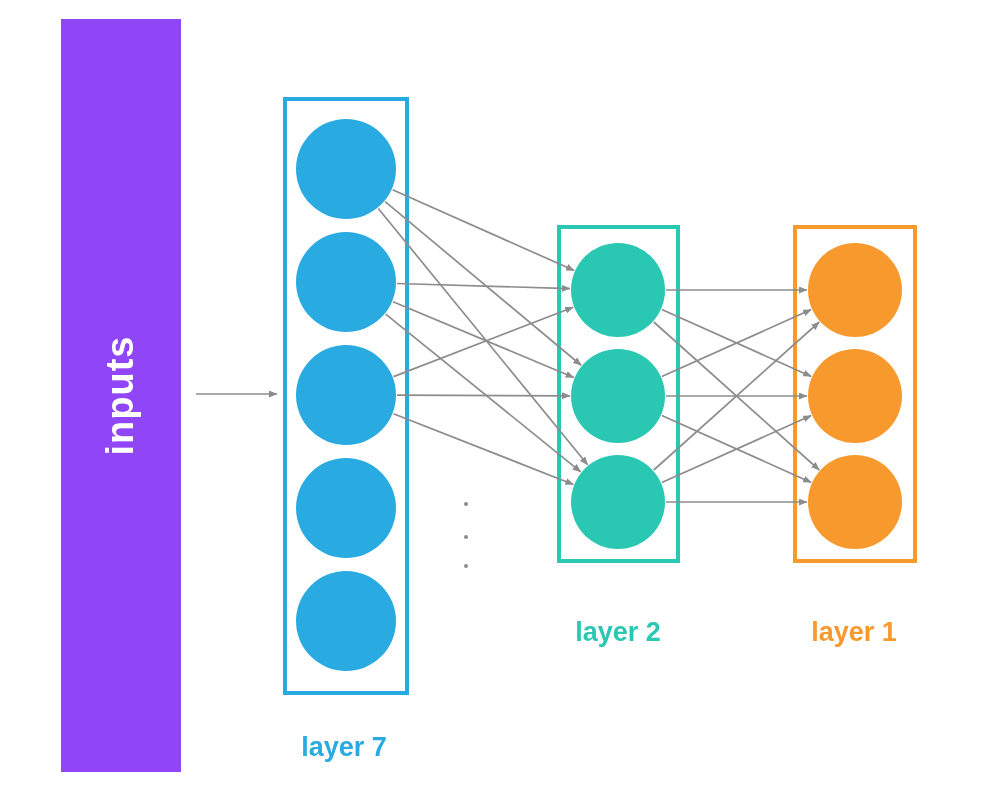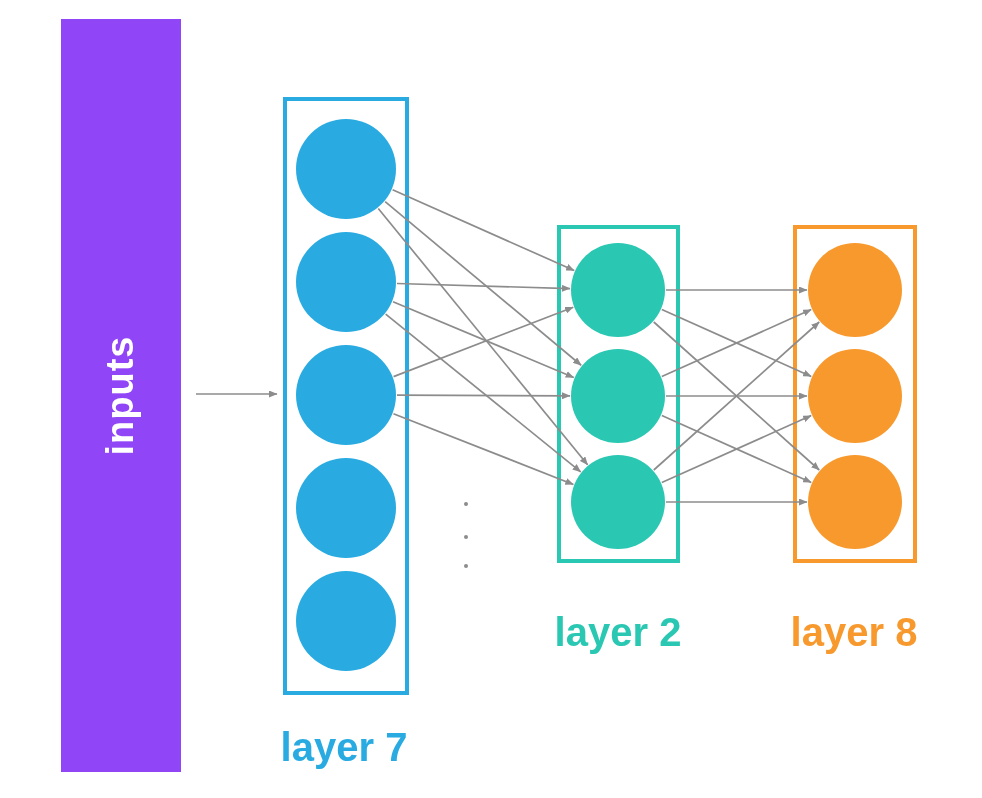--- a/index.html
+++ b/index.html
@@ -35,21 +35,21 @@
     background: transparent;
   }
   .node {
     position: absolute;
     border-radius: 50%;
   }
   .layer-label {
     position: absolute;
     transform: translate(-50%, -50%);
     font-weight: bold;
-    font-size: 40px;
+    font-size: 27px;
     white-space: nowrap;
   }
   #connections {
     position: absolute;
     left: 0;
     top: 0;
     pointer-events: none;
   }
 </style>
 </head>
@@ -100,15 +100,15 @@
       <line x1="653.7755307421609" y1="469.99825942051433" x2="819.2244692578391" y2="322.00174057948567" stroke="#8C8C8C" stroke-width="1.7" marker-end="url(#arrowhead)"></line>
       <line x1="661.8170895202508" y1="482.4024831681579" x2="811.1829104797492" y2="415.5975168318421" stroke="#8C8C8C" stroke-width="1.7" marker-end="url(#arrowhead)"></line>
       <line x1="666" y1="502" x2="807" y2="502" stroke="#8C8C8C" stroke-width="1.7" marker-end="url(#arrowhead)"></line>
       <circle cx="466" cy="504" r="2" fill="#8C8C8C"></circle>
       <circle cx="466" cy="537" r="2" fill="#8C8C8C"></circle>
       <circle cx="466" cy="566" r="2" fill="#8C8C8C"></circle>
     </svg>
 
   <div class="layer-label" style="left: 344px; top: 747px; color: rgb(41, 171, 226);">layer 7</div>
   <div class="layer-label" style="left: 618px; top: 632px; color: rgb(42, 199, 178);">layer 2</div>
-  <div class="layer-label" style="left: 854px; top: 632px; color: rgb(248, 153, 45);">layer 8</div>
+  <div class="layer-label" style="left: 854px; top: 632px; color: rgb(248, 153, 45);">layer 1</div>
 
 </div>
 
 </body></html>

